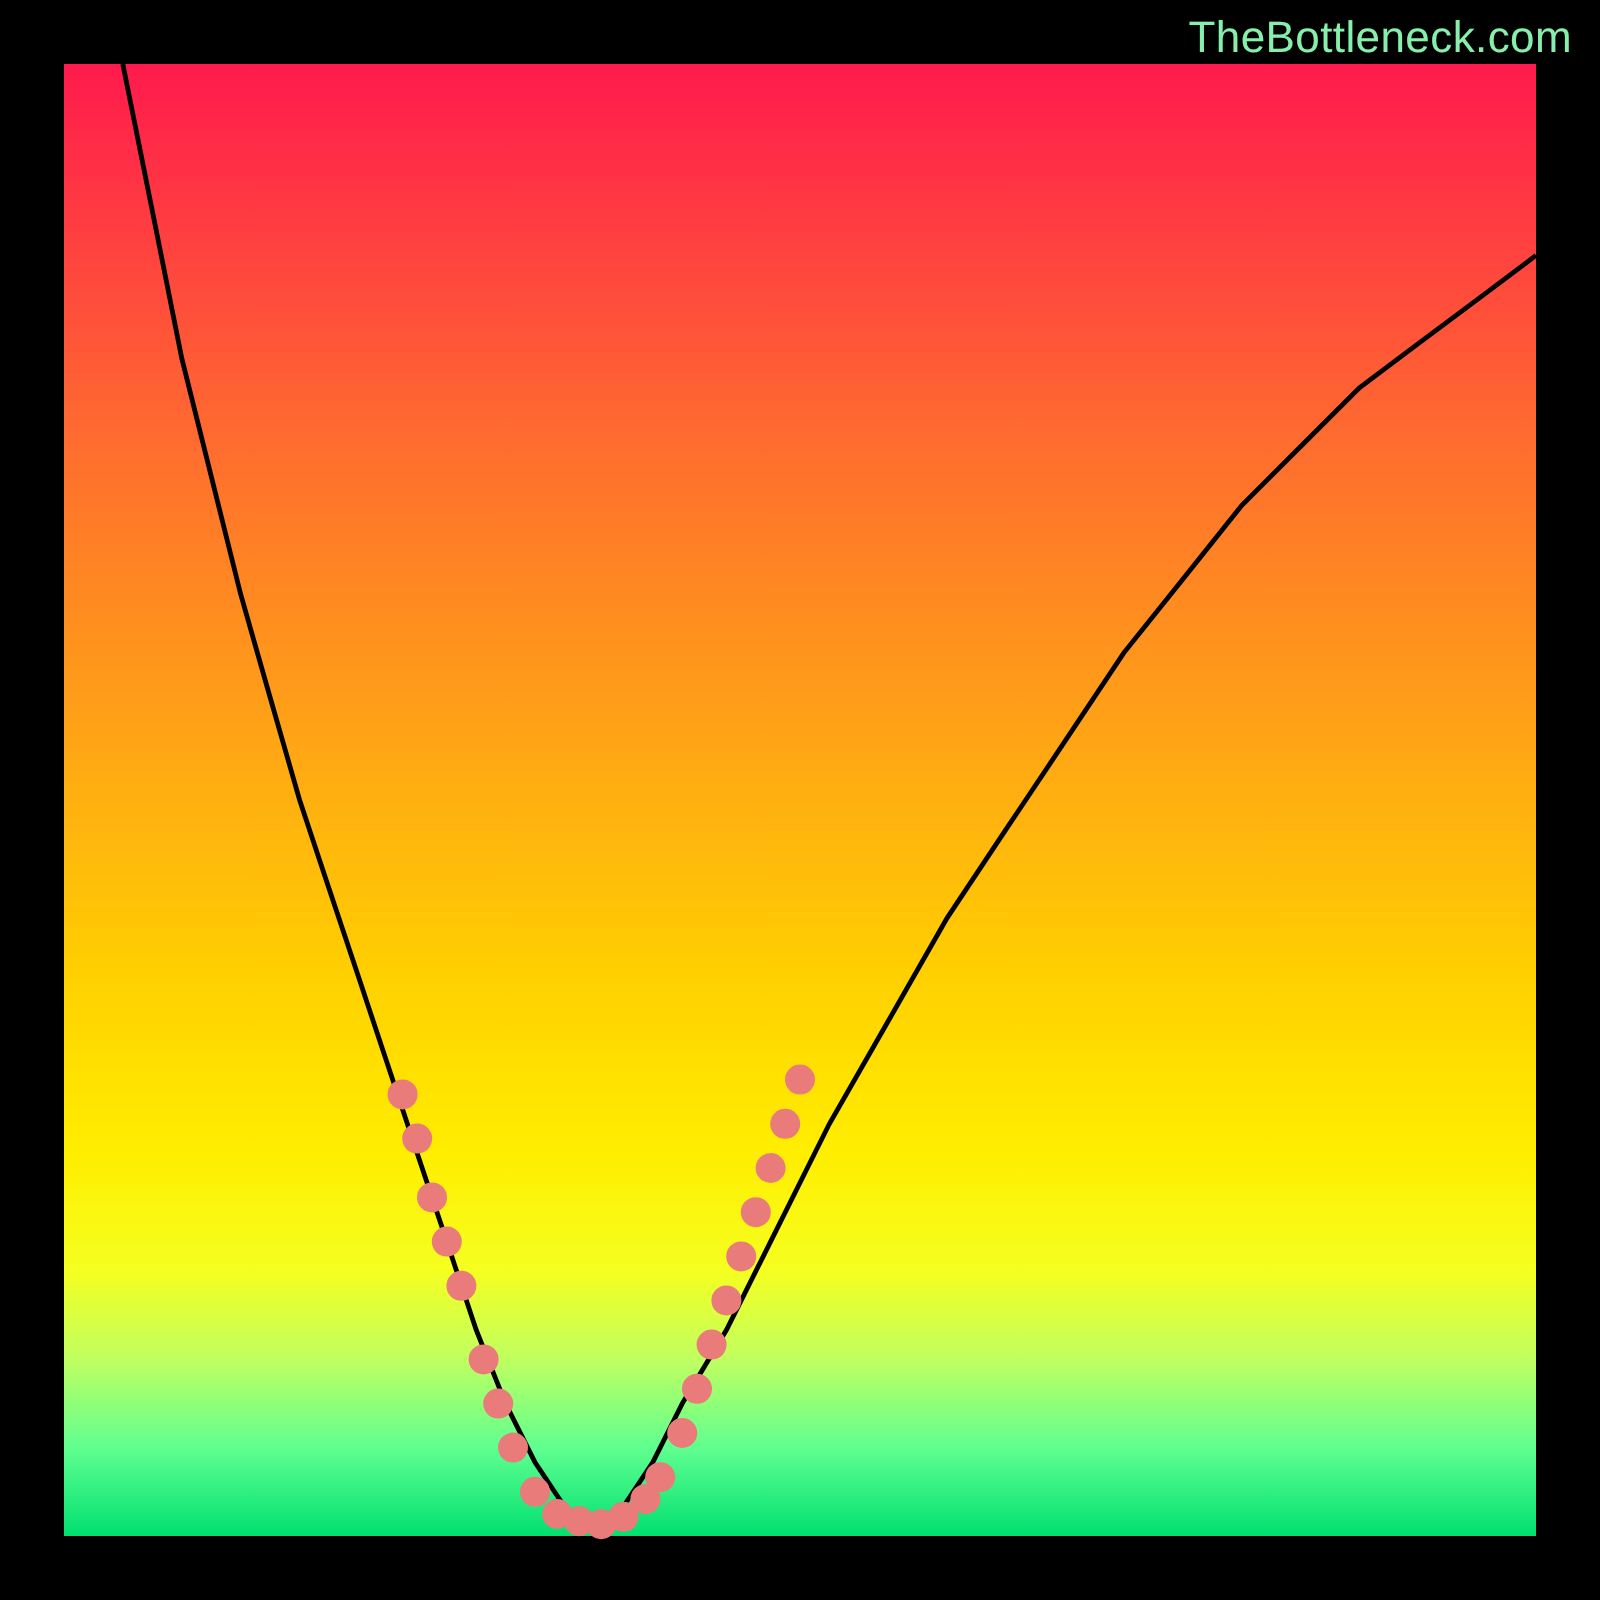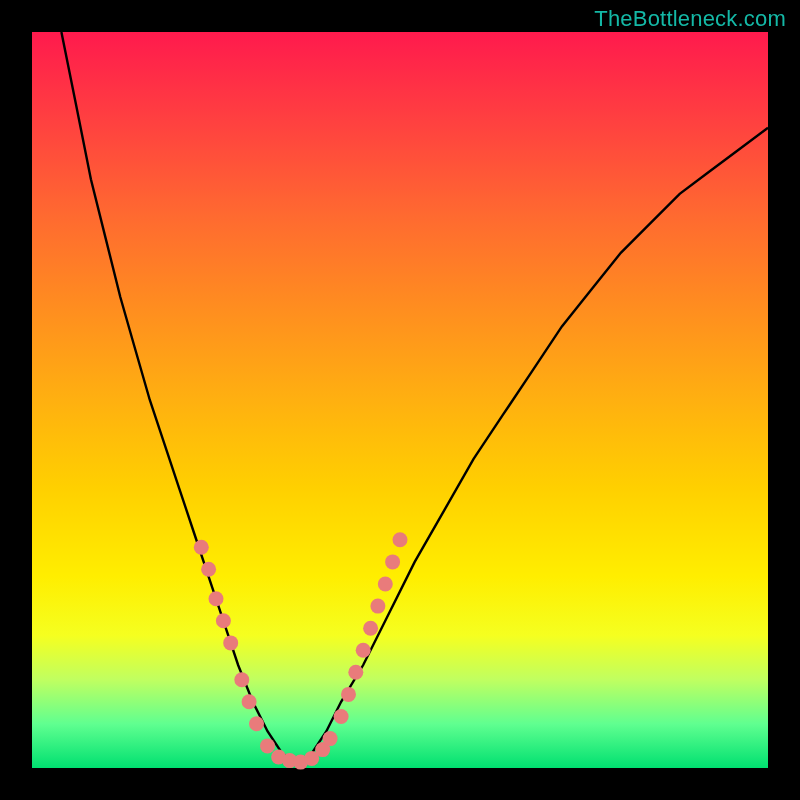--- a/index.html
+++ b/index.html
@@ -34,21 +34,21 @@
       #ffee00 74%,
       #f5ff20 82%,
       #c0ff60 88%,
       #60ff90 94%,
       #00e070 100%);
   }
   .watermark {
     position: absolute;
     top: 6px;
     right: 14px;
-    color: #14b8a6;
+    color: #86efac;
     font-size: 22px;
     font-weight: 500;
     letter-spacing: 0.2px;
   }
   svg.curve {
     position: absolute;
     left: 0;
     top: 0;
     width: 736px;
     height: 736px;

